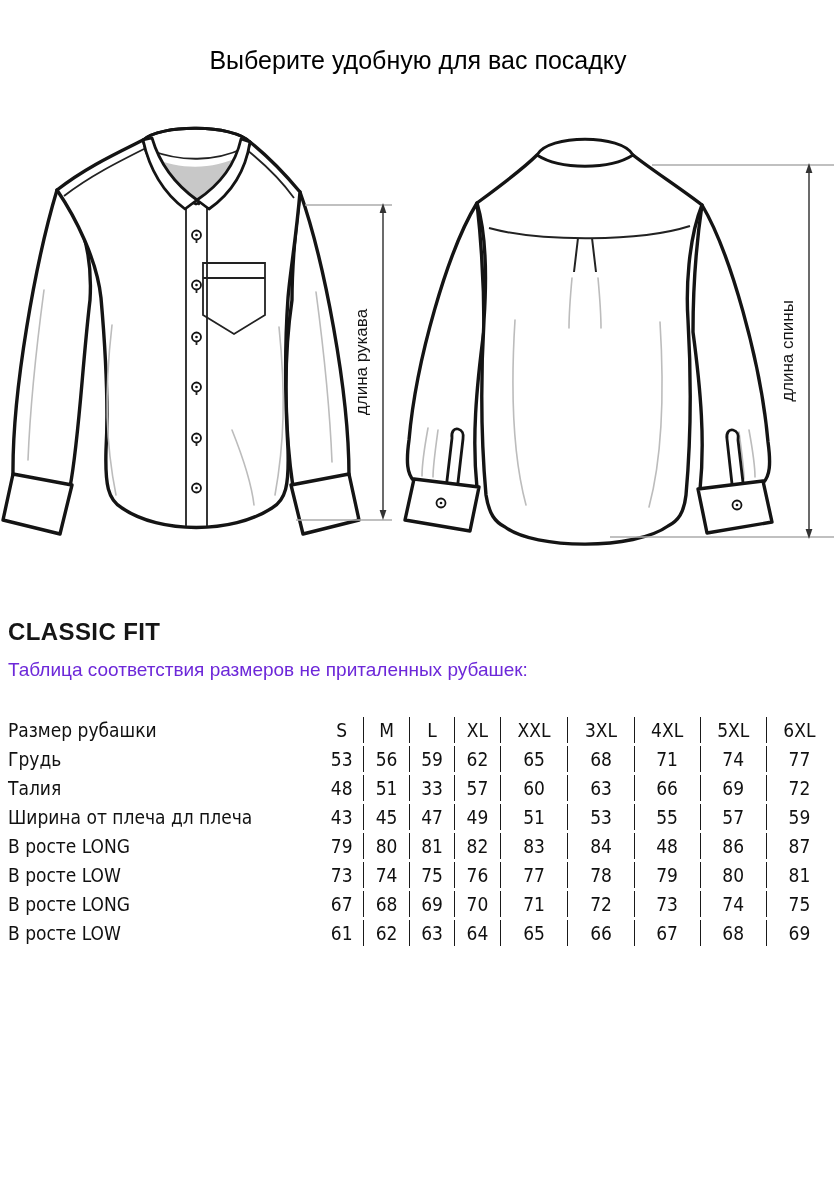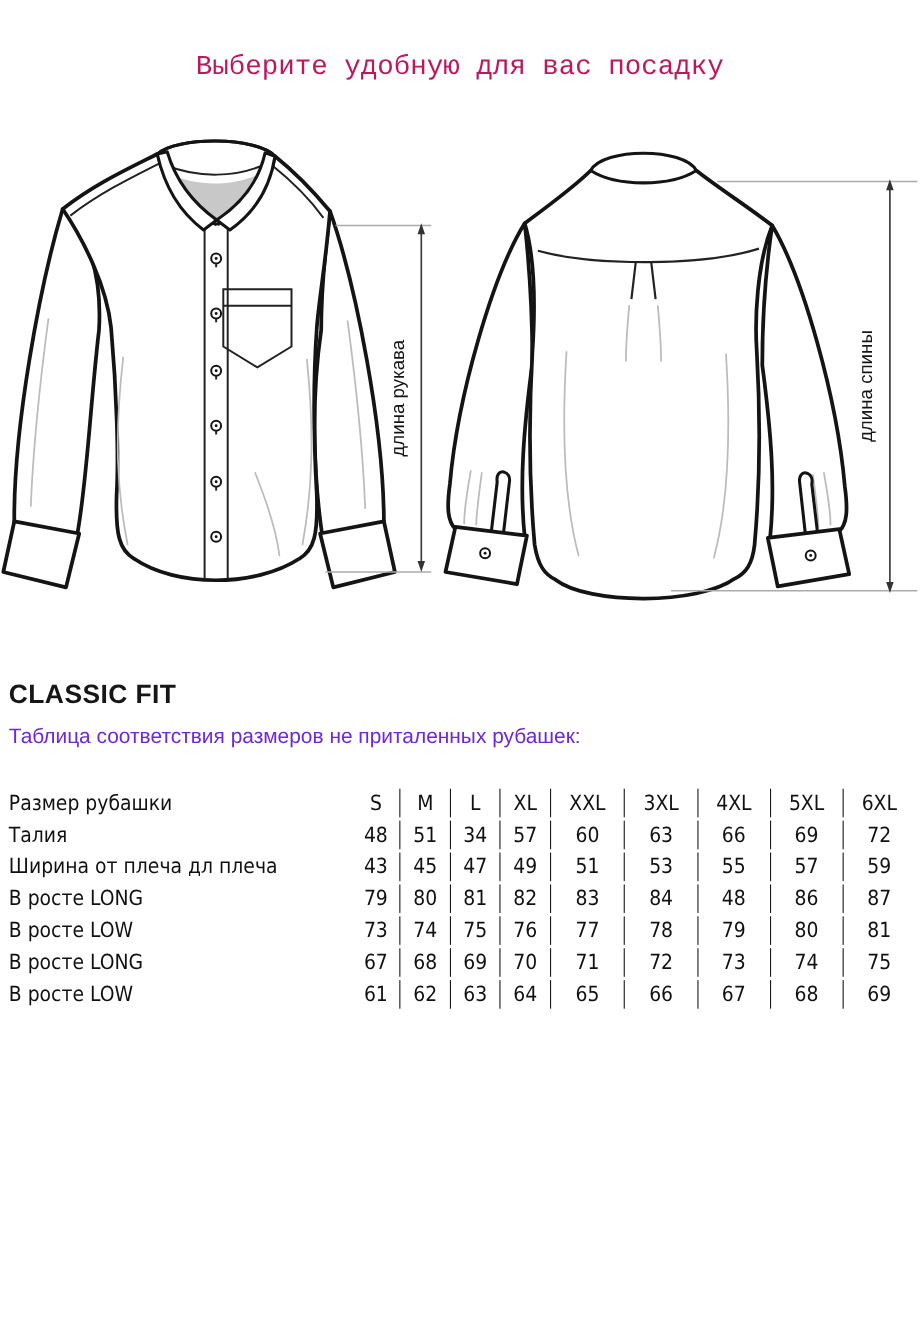--- a/index.html
+++ b/index.html
@@ -3,21 +3,21 @@
 <meta charset="utf-8">
 <style>
   * { margin:0; padding:0; box-sizing:border-box; }
   html,body { background:#ffffff; }
   body {
     width:836px; height:1200px; position:relative; overflow:hidden;
     color:#141414; font-family:"Liberation Sans", sans-serif;
   }
   .title {
     position:absolute; top:46px; left:0; width:836px;
-    text-align:center; font-size:25px; color:#be185d;font-family:Liberation Mono, monospace;
+    text-align:center; font-size:25px; color:#000000;
   }
   .diagram { position:absolute; top:110px; left:0; width:836px; height:480px; }
 
   
   .outline   { fill:#ffffff; stroke:#141414; stroke-width:3.4; stroke-linejoin:round; }
   .collarfill{ fill:#ffffff; stroke:#141414; stroke-width:2.8; stroke-linejoin:round; }
   .collar    { fill:none;    stroke:#141414; stroke-width:2.8; stroke-linecap:round; }
   .seam      { fill:none;    stroke:#222222; stroke-width:1.8; }
   .seam2     { fill:none;    stroke:#222222; stroke-width:2;   }
   .crease    { fill:none;    stroke:#bcbcbc; stroke-width:1.6; stroke-linecap:round; }
@@ -181,24 +181,36 @@
         <td class="val div">M</td>
         <td class="val div">L</td>
         <td class="val div">XL</td>
         <td class="val div">XXL</td>
         <td class="val div">3XL</td>
         <td class="val div">4XL</td>
         <td class="val div">5XL</td>
         <td class="val div">6XL</td>
       </tr>
       <tr>
+        <td class="lbl">Грудь</td>
+        <td class="val">53</td>
+        <td class="val div">56</td>
+        <td class="val div">59</td>
+        <td class="val div">62</td>
+        <td class="val div">65</td>
+        <td class="val div">68</td>
+        <td class="val div">71</td>
+        <td class="val div">74</td>
+        <td class="val div">77</td>
+      </tr>
+      <tr>
         <td class="lbl">Талия</td>
         <td class="val">48</td>
         <td class="val div">51</td>
-        <td class="val div">34</td>
+        <td class="val div">33</td>
         <td class="val div">57</td>
         <td class="val div">60</td>
         <td class="val div">63</td>
         <td class="val div">66</td>
         <td class="val div">69</td>
         <td class="val div">72</td>
       </tr>
       <tr>
         <td class="lbl">Ширина от плеча дл плеча</td>
         <td class="val">43</td>

